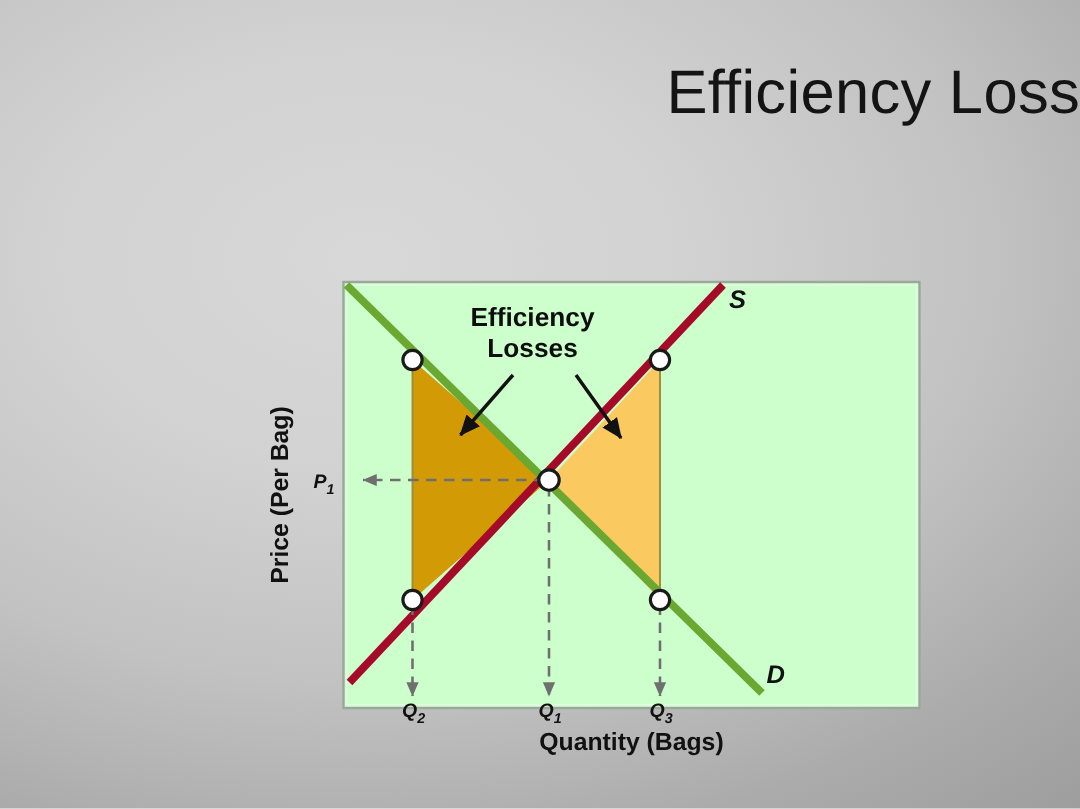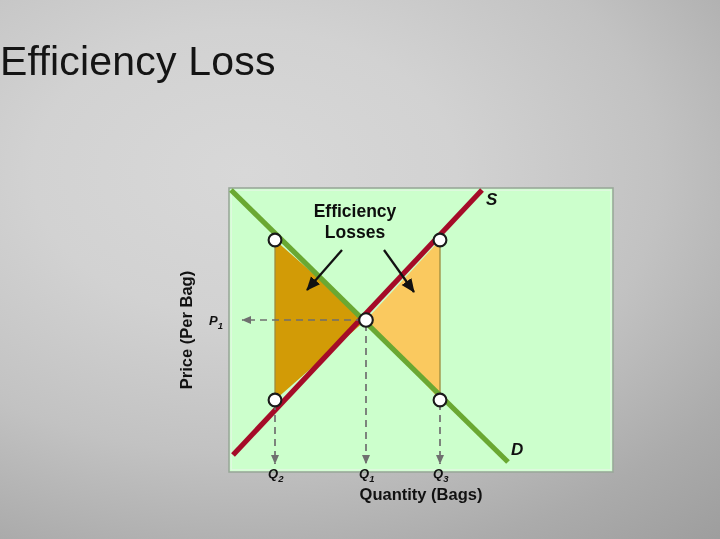--- a/index.html
+++ b/index.html
@@ -17,21 +17,21 @@
     width: 720px;
     height: 539px;
     background: radial-gradient(ellipse 105% 95% at 34% 32%,
                 #d8d8d8 0%, #d2d2d2 28%, #c2c2c2 55%, #ababab 78%, #9a9a9a 100%);
   }
   #slide-title {
     position: absolute;
     top: 38px;
     left: 0;
     width: 720px;
-    text-align: left;
+    text-align: right;
     font-size: 41px;
     font-weight: 400;
     color: #141414;
     letter-spacing: 0.2px;
     font-family: "Liberation Sans", sans-serif;
   }
   #chart-figure {
     position: absolute;
     left: 0;
     top: 0;

